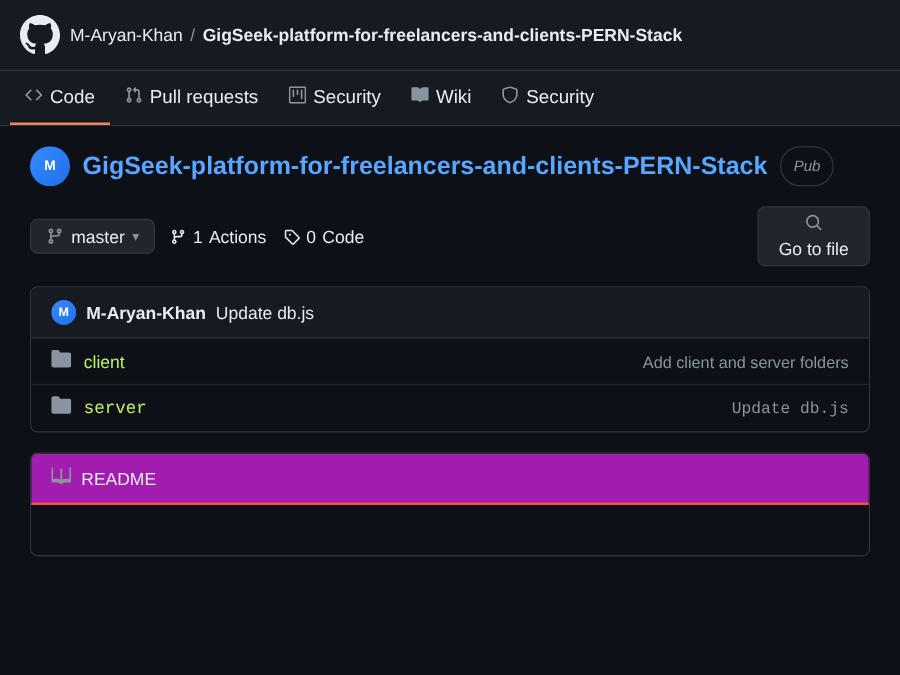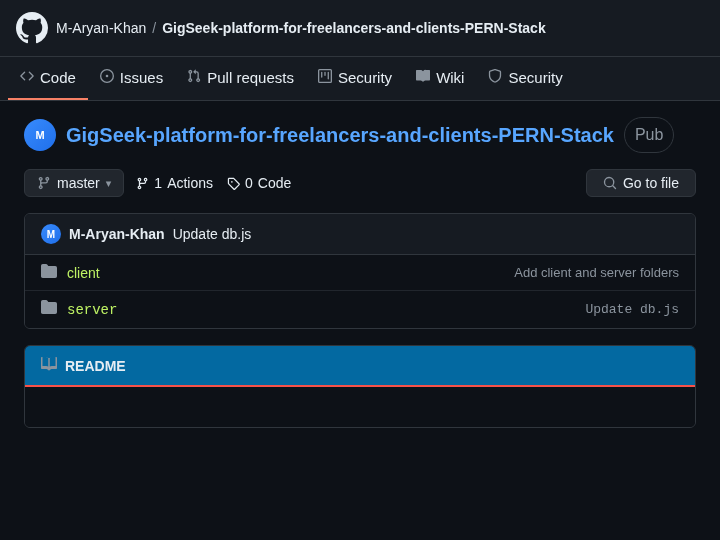--- a/index.html
+++ b/index.html
@@ -109,22 +109,23 @@
       white-space: nowrap;
       overflow: hidden;
       text-overflow: ellipsis;
     }
     .repo-badge {
       background: transparent;
       border: 1px solid #30363d;
       color: #8b949e;
       border-radius: 20px;
       padding: 8px 10px;
-      font-size: 16px;
+      font-size: 12px;
       flex-shrink: 0;
+      font-style: italic;
     }
 
     
     .branch-bar {
       display: flex;
       align-items: center;
       justify-content: space-between;
       margin-bottom: 16px;
       gap: 12px;
     }
@@ -166,20 +167,21 @@
       background: #21262d;
       border: 1px solid #30363d;
       color: #e6edf3;
       border-radius: 6px;
       padding: 5px 16px;
       font-size: 14px;
       cursor: pointer;
       display: flex;
       align-items: center;
       gap: 6px;
+      flex-direction: column;
     }
 
     
     .file-table {
       border: 1px solid #30363d;
       border-radius: 6px;
       overflow: hidden;
       margin-bottom: 16px;
     }
     .commit-row {
@@ -238,28 +240,28 @@
       text-align: right;
     }
 
     
     .readme-section {
       border: 1px solid #30363d;
       border-radius: 6px;
       overflow: hidden;
     }
     .readme-header {
-      background: #0369a1;
+      background: #a21caf;
       border-bottom: 2px solid #f85149;
       padding: 10px 16px;
       display: flex;
       align-items: center;
       gap: 8px;
       font-size: 14px;
-      font-weight: 700;
+      font-weight: 400;
       color: #e6edf3;
     }
     .readme-book-icon {
       color: #8b949e;
     }
     .readme-body {
       background: #0d1117;
       padding: 16px;
       min-height: 40px;
     }
@@ -295,29 +297,20 @@
 </div>
 
 <div class="nav-tabs">
   <div class="nav-tab active">
     <span class="nav-tab-icon">
       <svg width="14" height="14" viewBox="0 0 16 16" fill="#8b949e">
           <path d="M4.72 3.22a.75.75 0 011.06 1.06L2.06 8l3.72 3.72a.75.75 0 11-1.06 1.06L.47 8.53a.75.75 0 010-1.06l4.25-4.25zm6.56 0a.75.75 0 10-1.06 1.06L13.94 8l-3.72 3.72a.75.75 0 101.06 1.06l4.25-4.25a.75.75 0 000-1.06l-4.25-4.25z"></path>
         </svg>
     </span>
     <span>Code</span>
-  </div>
-  <div class="nav-tab">
-    <span class="nav-tab-icon">
-      <svg width="14" height="14" viewBox="0 0 16 16" fill="#8b949e">
-          <path d="M8 9.5a1.5 1.5 0 100-3 1.5 1.5 0 000 3z"></path>
-          <path fill-rule="evenodd" d="M8 0a8 8 0 100 16A8 8 0 008 0zM1.5 8a6.5 6.5 0 1113 0 6.5 6.5 0 01-13 0z"></path>
-        </svg>
-    </span>
-    <span>Issues</span>
   </div>
   <div class="nav-tab">
     <span class="nav-tab-icon">
       <svg width="14" height="14" viewBox="0 0 16 16" fill="#8b949e">
           <path fill-rule="evenodd" d="M7.177 3.073L9.573.677A.25.25 0 0110 .854v4.792a.25.25 0 01-.427.177L7.177 3.427a.25.25 0 010-.354zM3.75 2.5a.75.75 0 100 1.5.75.75 0 000-1.5zm-2.25.75a2.25 2.25 0 113 2.122v5.256a2.251 2.251 0 11-1.5 0V5.372A2.25 2.25 0 011.5 3.25zM11 2.5h-1V4h1a1 1 0 011 1v5.628a2.251 2.251 0 101.5 0V5A2.5 2.5 0 0011 2.5zm1 10.25a.75.75 0 111.5 0 .75.75 0 01-1.5 0zM3.75 12a.75.75 0 100 1.5.75.75 0 000-1.5z"></path>
         </svg>
     </span>
     <span>Pull requests</span>
   </div>
   <div class="nav-tab">

